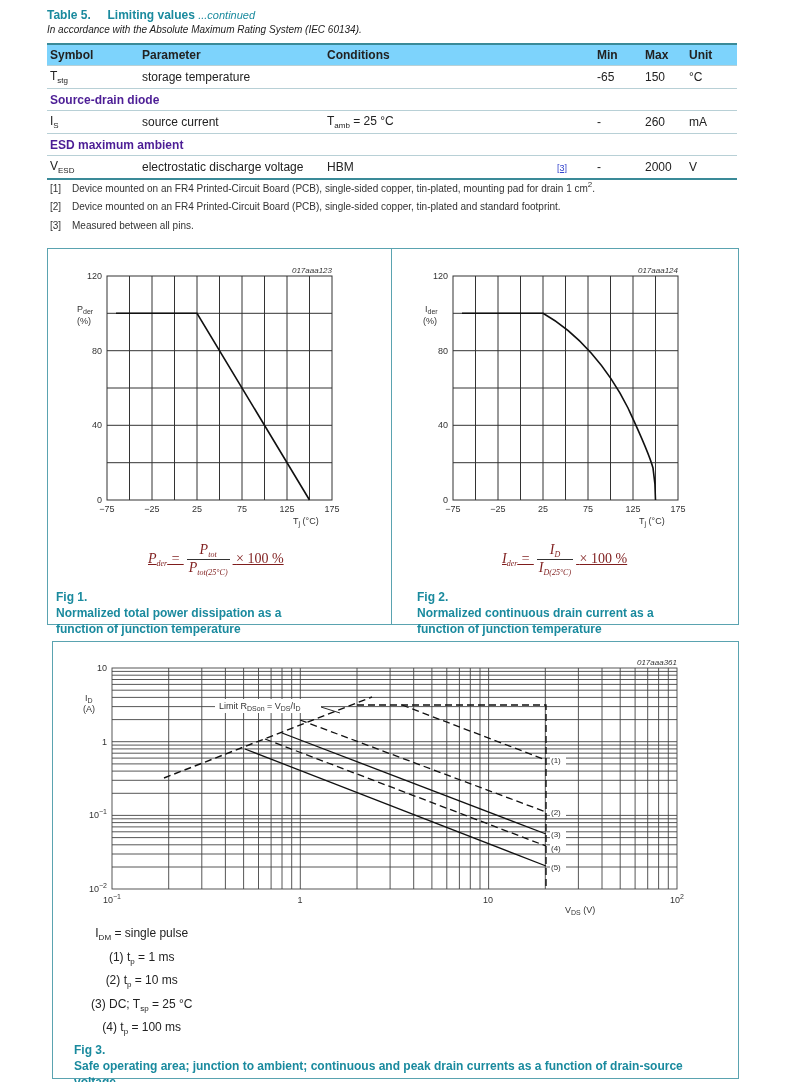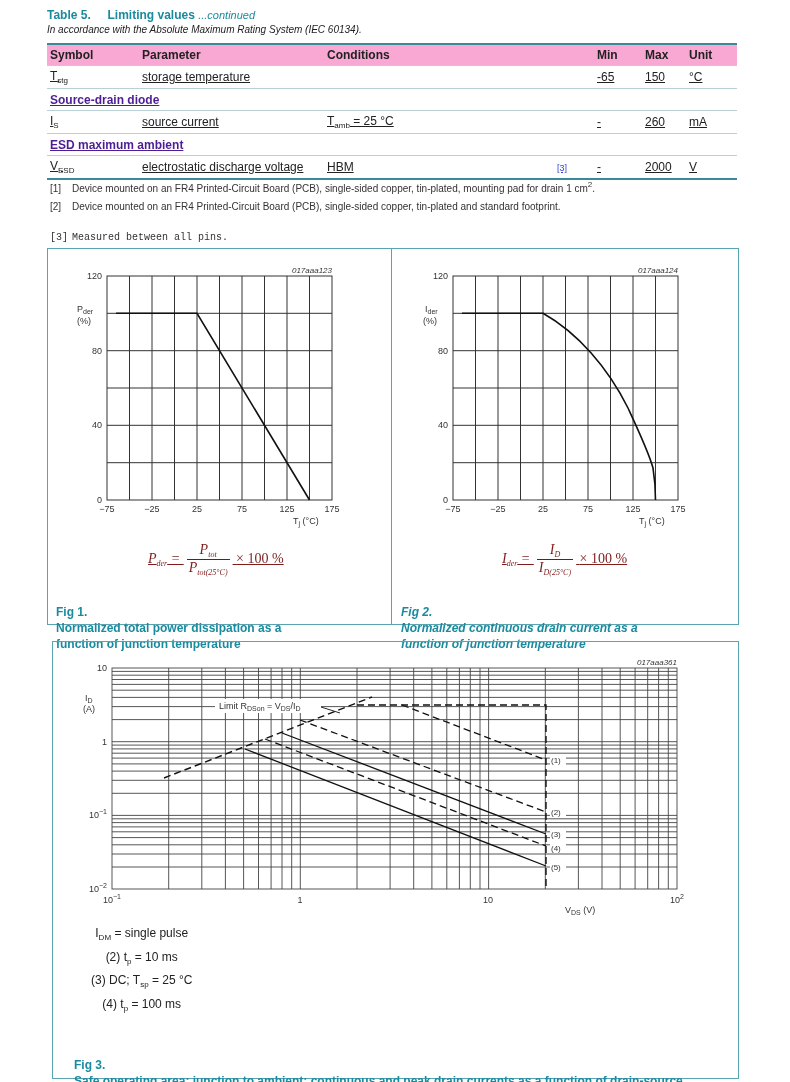--- a/index.html
+++ b/index.html
@@ -1,32 +1,32 @@
 <!DOCTYPE html>
 <html><head>
 <meta charset="utf-8">
 <style>
   body { margin:0; background:#ffffff; width:790px; height:1082px; position:relative; font-family:"Liberation Sans", sans-serif; color:#222; overflow:hidden; }
   .abs { position:absolute; }
   .tbl-title { left:47px; top:8px; font-size:12px; font-weight:bold; color:#1a8a9e; }
   .tbl-title .cont { font-weight:normal; font-style:italic; font-size:11px; }
   .tbl-sub { left:47px; top:24px; font-size:10px; font-style:italic; color:#222; }
   table.lim { position:absolute; left:47px; top:43px; width:690px; border-collapse:collapse; font-size:12px; }
-  table.lim th { background:#f9a8d4; text-align:left; font-weight:bold; padding:3px 3px; height:14px; border-top:2px solid #3a8a98; }
-  table.lim td { padding:3px 3px; height:15px; border-top:1px solid #b8d0d6;text-decoration:underline; }
+  table.lim th { background:#7dd3fc; text-align:left; font-weight:bold; padding:3px 3px; height:14px; border-top:2px solid #3a8a98; }
+  table.lim td { padding:3px 3px; height:15px; border-top:1px solid #b8d0d6; }
   table.lim tr.last td { border-bottom:2px solid #3a8a98; }
   table.lim td.sec { color:#4c1d95; font-weight:bold; }
   .sub { font-size:8px; vertical-align:-3px; }
   .sup { font-size:8px; vertical-align:5px; }
   .ref { color:#3344cc; text-decoration:underline; font-size:9px; }
   .notes { left:50px; font-size:10px; color:#333; }
   .notes span.n { display:inline-block; width:22px; }
   .figbox { border:1px solid #5aa3b0; }
   .cap { font-size:12px; font-weight:bold; color:#1a8a9e; line-height:16px; }
-  .cap .num { display:inline-block; width:68px;margin-top:15px; }
+  .cap .num { display:inline-block; width:68px; }
   .formula { font-family:"Liberation Serif", serif; font-style:italic; font-size:14px; color:#7f1d1d;text-decoration:underline; }
   .frac { display:inline-block; vertical-align:middle; text-align:center; margin:0 3px; }
   .frac .top { display:block; border-bottom:1px solid #333; padding:0 2px; }
   .frac .bot { display:block; padding:0 2px; }
   .legend { font-size:12px; color:#222; line-height:19.5px; }
   svg text { font-family:"Liberation Sans", sans-serif; }
 </style>
 </head>
 <body>
 
@@ -92,21 +92,21 @@
   </tr>
 </tbody>
   </table>
 
 <div class="abs notes" style="top:180px;">
   <span class="n">[1]</span><span>Device mounted on an FR4 Printed-Circuit Board (PCB), single-sided copper, tin-plated, mounting pad for drain 1 cm</span><span class="sup">2</span><span>.</span>
 </div>
 <div class="abs notes" style="top:201px;">
   <span class="n">[2]</span><span>Device mounted on an FR4 Printed-Circuit Board (PCB), single-sided copper, tin-plated and standard footprint.</span>
 </div>
-<div class="abs notes" style="top:232px;font-family:Liberation Mono, monospace;">
+<div class="abs notes" style="top:220px;">
   <span class="n">[3]</span><span>Measured between all pins.</span>
 </div>
 
 <div class="abs figbox" style="left:47px; top:248px; width:690px; height:375px;"></div>
 <div class="abs" style="left:391px; top:248px; width:1px; height:377px; background:#5aa3b0;"></div>
 
 <svg class="abs" style="left:47px; top:248px;" width="344" height="290">
   <g stroke="#333" stroke-width="1" fill="none">
     <rect x="60" y="28" width="225" height="224"></rect>
     <line x1="82.5" y1="28" x2="82.5" y2="252"></line>
@@ -191,21 +191,21 @@
   <text x="32" y="64" font-size="9" fill="#333"><tspan>I</tspan><tspan font-size="7" dy="2">der</tspan></text>
   <text x="30" y="76" font-size="9" fill="#333">(%)</text>
   <text x="246" y="276" font-size="9" fill="#333"><tspan>T</tspan><tspan font-size="7" dy="2">j</tspan><tspan dy="-2"> (°C)</tspan></text>
 </svg>
 
 <div class="abs formula" style="left:502px; top:542px;">
   <span>I</span><span class="sub">der</span> =
   <span class="frac"><span class="top"><span>I</span><span class="sub">D</span></span><span class="bot"><span>I</span><span class="sub">D(25°C)</span></span></span>
   <span style="font-style:normal;">× 100 %</span>
 </div>
-<div class="abs cap" style="left:401px; top:589px; width:330px;font-style:italic;">
+<div class="abs cap" style="left:417px; top:589px; width:330px;">
   <span class="num">Fig 2.</span><span style="display:inline-block; width:270px; vertical-align:top;">Normalized continuous drain current as a function of junction temperature</span>
 </div>
 
 <div class="abs figbox" style="left:52px; top:641px; width:685px; height:436px;"></div>
 
 <svg class="abs" style="left:52px; top:641px;" width="685" height="280">
 
   <g stroke="#444" stroke-width="0.9" fill="none">
     <rect x="60" y="27" width="565" height="221"></rect>
 
@@ -312,19 +312,20 @@
     <text x="625" y="262">10<tspan font-size="7" dy="-4">2</tspan></text>
   </g>
   <text x="625" y="24" font-size="8" font-style="italic" fill="#333" text-anchor="end">017aaa361</text>
   <text x="33" y="60" font-size="9" fill="#333"><tspan>I</tspan><tspan font-size="7" dy="2">D</tspan></text>
   <text x="31" y="71" font-size="9" fill="#333">(A)</text>
   <text x="513" y="272" font-size="9" fill="#333"><tspan>V</tspan><tspan font-size="7" dy="2">DS</tspan><tspan dy="-2"> (V)</tspan></text>
 </svg>
 
 <div class="abs legend" style="left:91px; top:924px;text-align:center;">
   <div><span>I</span><span class="sub">DM</span><span> = single pulse</span></div>
+  <div><span>(1) t</span><span class="sub">p</span><span> = 1 ms</span></div>
   <div><span>(2) t</span><span class="sub">p</span><span> = 10 ms</span></div>
   <div><span>(3) DC; T</span><span class="sub">sp</span><span> = 25 °C</span></div>
   <div><span>(4) t</span><span class="sub">p</span><span> = 100 ms</span></div>
 </div>
 <div class="abs cap" style="left:74px; top:1042px; width:670px;">
   <span class="num">Fig 3.</span><span style="display:inline-block; width:620px; vertical-align:top;">Safe operating area; junction to ambient; continuous and peak drain currents as a function of drain-source voltage</span>
 </div>
 
 </body></html>

